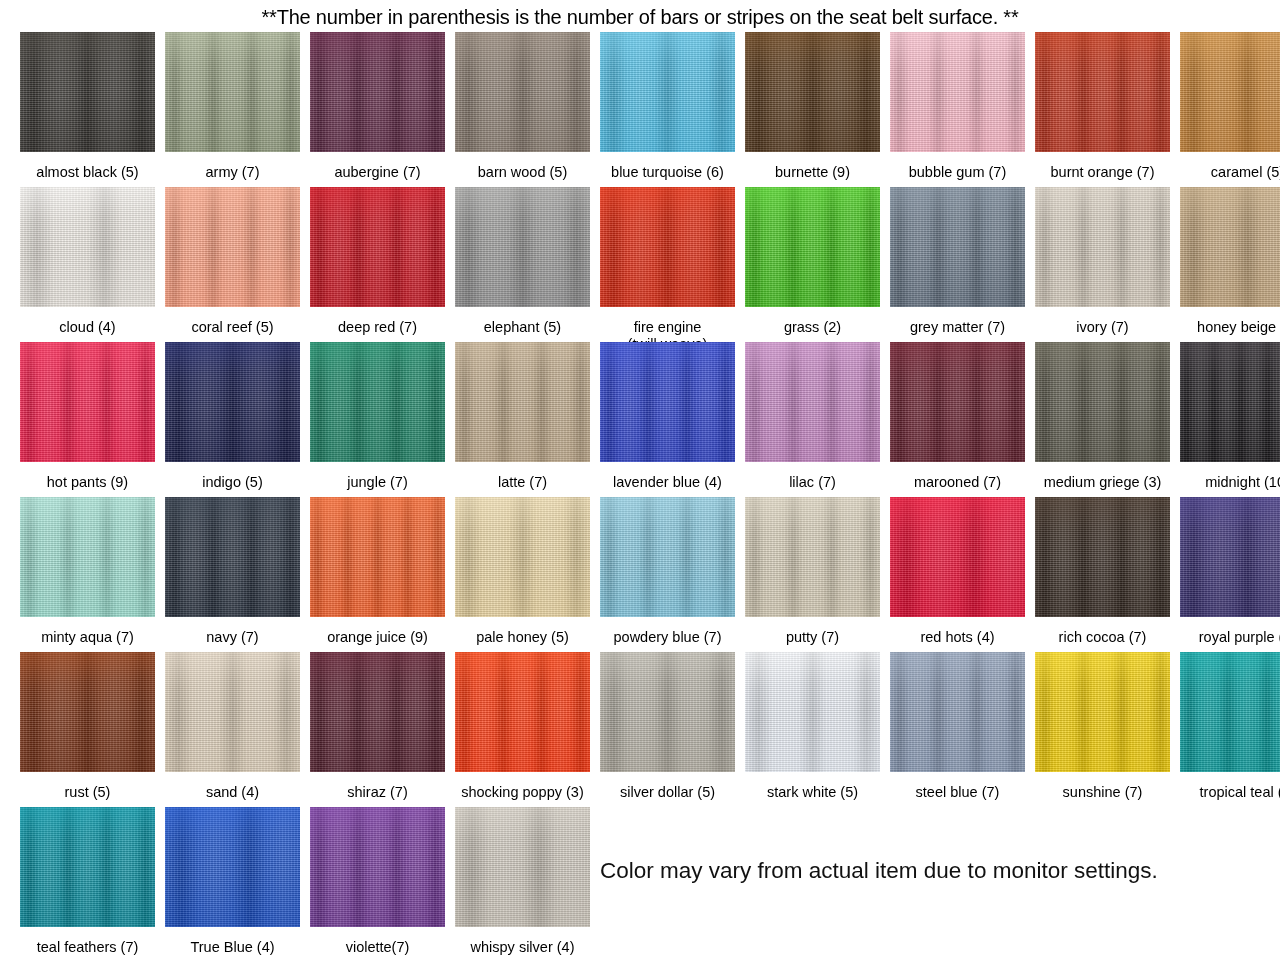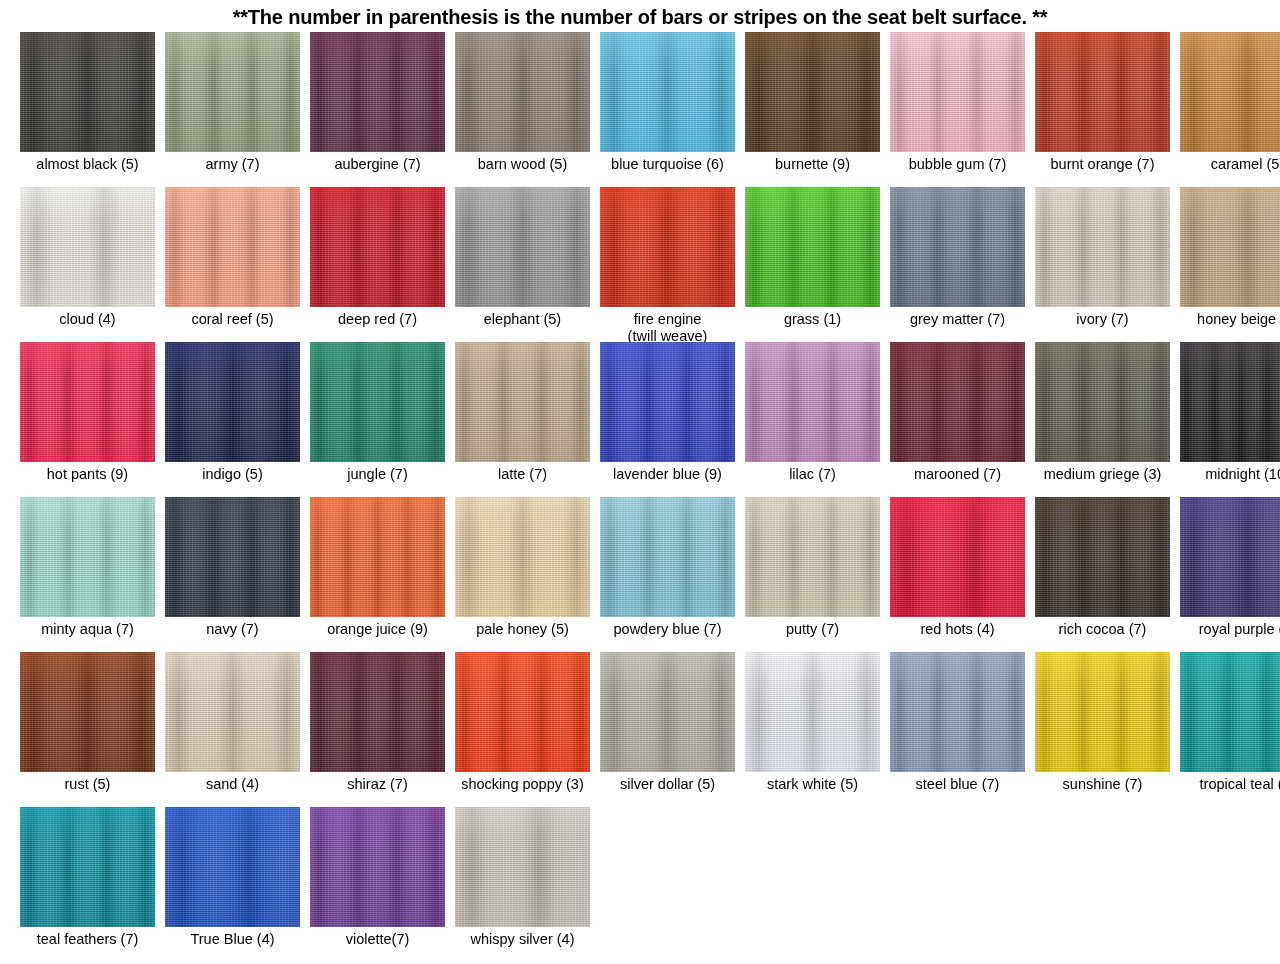--- a/index.html
+++ b/index.html
@@ -26,21 +26,21 @@
   
   .header {
     width: 100%;
     text-align: center;
     padding-top: 6px;
     height: 32px;
     box-sizing: border-box;
   }
   .header-title {
     font-size: 20px;
-    font-weight: bold;
+    font-weight: normal;
     letter-spacing: -0.2px;
     color: #000;
     white-space: nowrap;
     display: inline-block;
   }
 
   
   .grid {
     position: relative;
     padding: 0 0 0 15px;
@@ -95,21 +95,21 @@
   }
   
   .swatch .sheen {
     position: absolute;
     inset: 0;
     pointer-events: none;
     z-index: 3;
   }
 
   .label {
-    margin-top: 4px;
+    margin-top: 12px;
     font-size: 14.5px;
     line-height: 17px;
     text-align: center;
     color: #000;
     width: 150px;
     white-space: pre-line;
   }
 
   
   .footer-note {
@@ -231,21 +231,21 @@
             <div class="sheen" style="background: linear-gradient(175deg, rgba(245, 73, 42, 0.55) 0%, rgba(245, 73, 42, 0.12) 28%, rgba(0, 0, 0, 0) 52%, rgba(183, 31, 11, 0.28) 100%);"></div>
           </div>
           <div class="label">fire engine
 (twill weave)</div>
         </div>
         <div class="cell">
           <div class="swatch" style="background: rgb(68, 194, 29);">
             <div class="bars" style="background: linear-gradient(90deg, rgba(255, 255, 255, 0.06) 0%, rgba(0, 0, 0, 0.12) 7.14%, rgba(255, 255, 255, 0.06) 14.29%, rgba(255, 255, 255, 0.06) 14.29%, rgba(255, 255, 255, 0.1) 21.43%, rgba(255, 255, 255, 0.06) 28.57%, rgba(255, 255, 255, 0.06) 28.57%, rgba(0, 0, 0, 0.12) 35.71%, rgba(255, 255, 255, 0.06) 42.86%, rgba(255, 255, 255, 0.06) 42.86%, rgba(255, 255, 255, 0.1) 50%, rgba(255, 255, 255, 0.06) 57.14%, rgba(255, 255, 255, 0.06) 57.14%, rgba(0, 0, 0, 0.12) 64.29%, rgba(255, 255, 255, 0.06) 71.43%, rgba(255, 255, 255, 0.06) 71.43%, rgba(255, 255, 255, 0.1) 78.57%, rgba(255, 255, 255, 0.06) 85.71%, rgba(255, 255, 255, 0.06) 85.71%, rgba(0, 0, 0, 0.12) 92.86%, rgba(255, 255, 255, 0.06) 100%);"></div>
             <div class="sheen" style="background: linear-gradient(175deg, rgba(112, 228, 74, 0.55) 0%, rgba(112, 228, 74, 0.12) 28%, rgba(0, 0, 0, 0) 52%, rgba(47, 155, 18, 0.28) 100%);"></div>
           </div>
-          <div class="label">grass (1)</div>
+          <div class="label">grass (2)</div>
         </div>
         <div class="cell">
           <div class="swatch" style="background: rgb(110, 125, 141);">
             <div class="bars" style="background: linear-gradient(90deg, rgba(255, 255, 255, 0.06) 0%, rgba(0, 0, 0, 0.12) 7.14%, rgba(255, 255, 255, 0.06) 14.29%, rgba(255, 255, 255, 0.06) 14.29%, rgba(255, 255, 255, 0.1) 21.43%, rgba(255, 255, 255, 0.06) 28.57%, rgba(255, 255, 255, 0.06) 28.57%, rgba(0, 0, 0, 0.12) 35.71%, rgba(255, 255, 255, 0.06) 42.86%, rgba(255, 255, 255, 0.06) 42.86%, rgba(255, 255, 255, 0.1) 50%, rgba(255, 255, 255, 0.06) 57.14%, rgba(255, 255, 255, 0.06) 57.14%, rgba(0, 0, 0, 0.12) 64.29%, rgba(255, 255, 255, 0.06) 71.43%, rgba(255, 255, 255, 0.06) 71.43%, rgba(255, 255, 255, 0.1) 78.57%, rgba(255, 255, 255, 0.06) 85.71%, rgba(255, 255, 255, 0.06) 85.71%, rgba(0, 0, 0, 0.12) 92.86%, rgba(255, 255, 255, 0.06) 100%);"></div>
             <div class="sheen" style="background: linear-gradient(175deg, rgba(154, 168, 182, 0.55) 0%, rgba(154, 168, 182, 0.12) 28%, rgba(0, 0, 0, 0) 52%, rgba(60, 70, 84, 0.28) 100%);"></div>
           </div>
           <div class="label">grey matter (7)</div>
         </div>
         <div class="cell">
           <div class="swatch" style="background: rgb(215, 206, 192);">
@@ -289,21 +289,21 @@
             <div class="bars" style="background: linear-gradient(90deg, rgba(255, 255, 255, 0.06) 0%, rgba(0, 0, 0, 0.12) 7.14%, rgba(255, 255, 255, 0.06) 14.29%, rgba(255, 255, 255, 0.06) 14.29%, rgba(255, 255, 255, 0.1) 21.43%, rgba(255, 255, 255, 0.06) 28.57%, rgba(255, 255, 255, 0.06) 28.57%, rgba(0, 0, 0, 0.12) 35.71%, rgba(255, 255, 255, 0.06) 42.86%, rgba(255, 255, 255, 0.06) 42.86%, rgba(255, 255, 255, 0.1) 50%, rgba(255, 255, 255, 0.06) 57.14%, rgba(255, 255, 255, 0.06) 57.14%, rgba(0, 0, 0, 0.12) 64.29%, rgba(255, 255, 255, 0.06) 71.43%, rgba(255, 255, 255, 0.06) 71.43%, rgba(255, 255, 255, 0.1) 78.57%, rgba(255, 255, 255, 0.06) 85.71%, rgba(255, 255, 255, 0.06) 85.71%, rgba(0, 0, 0, 0.12) 92.86%, rgba(255, 255, 255, 0.06) 100%);"></div>
             <div class="sheen" style="background: linear-gradient(175deg, rgba(213, 195, 168, 0.55) 0%, rgba(213, 195, 168, 0.12) 28%, rgba(0, 0, 0, 0) 52%, rgba(169, 148, 119, 0.28) 100%);"></div>
           </div>
           <div class="label">latte (7)</div>
         </div>
         <div class="cell">
           <div class="swatch" style="background: rgb(47, 67, 202);">
             <div class="bars" style="background: linear-gradient(90deg, rgba(255, 255, 255, 0.06) 0%, rgba(0, 0, 0, 0.12) 7.14%, rgba(255, 255, 255, 0.06) 14.29%, rgba(255, 255, 255, 0.06) 14.29%, rgba(255, 255, 255, 0.1) 21.43%, rgba(255, 255, 255, 0.06) 28.57%, rgba(255, 255, 255, 0.06) 28.57%, rgba(0, 0, 0, 0.12) 35.71%, rgba(255, 255, 255, 0.06) 42.86%, rgba(255, 255, 255, 0.06) 42.86%, rgba(255, 255, 255, 0.1) 50%, rgba(255, 255, 255, 0.06) 57.14%, rgba(255, 255, 255, 0.06) 57.14%, rgba(0, 0, 0, 0.12) 64.29%, rgba(255, 255, 255, 0.06) 71.43%, rgba(255, 255, 255, 0.06) 71.43%, rgba(255, 255, 255, 0.1) 78.57%, rgba(255, 255, 255, 0.06) 85.71%, rgba(255, 255, 255, 0.06) 85.71%, rgba(0, 0, 0, 0.12) 92.86%, rgba(255, 255, 255, 0.06) 100%);"></div>
             <div class="sheen" style="background: linear-gradient(175deg, rgba(76, 97, 224, 0.55) 0%, rgba(76, 97, 224, 0.12) 28%, rgba(0, 0, 0, 0) 52%, rgba(29, 47, 164, 0.28) 100%);"></div>
           </div>
-          <div class="label">lavender blue (9)</div>
+          <div class="label">lavender blue (4)</div>
         </div>
         <div class="cell">
           <div class="swatch" style="background: rgb(196, 135, 194);">
             <div class="bars" style="background: linear-gradient(90deg, rgba(255, 255, 255, 0.06) 0%, rgba(0, 0, 0, 0.12) 7.14%, rgba(255, 255, 255, 0.06) 14.29%, rgba(255, 255, 255, 0.06) 14.29%, rgba(255, 255, 255, 0.1) 21.43%, rgba(255, 255, 255, 0.06) 28.57%, rgba(255, 255, 255, 0.06) 28.57%, rgba(0, 0, 0, 0.12) 35.71%, rgba(255, 255, 255, 0.06) 42.86%, rgba(255, 255, 255, 0.06) 42.86%, rgba(255, 255, 255, 0.1) 50%, rgba(255, 255, 255, 0.06) 57.14%, rgba(255, 255, 255, 0.06) 57.14%, rgba(0, 0, 0, 0.12) 64.29%, rgba(255, 255, 255, 0.06) 71.43%, rgba(255, 255, 255, 0.06) 71.43%, rgba(255, 255, 255, 0.1) 78.57%, rgba(255, 255, 255, 0.06) 85.71%, rgba(255, 255, 255, 0.06) 85.71%, rgba(0, 0, 0, 0.12) 92.86%, rgba(255, 255, 255, 0.06) 100%);"></div>
             <div class="sheen" style="background: linear-gradient(175deg, rgba(219, 168, 216, 0.55) 0%, rgba(219, 168, 216, 0.12) 28%, rgba(0, 0, 0, 0) 52%, rgba(169, 107, 168, 0.28) 100%);"></div>
           </div>
           <div class="label">lilac (7)</div>
         </div>
         <div class="cell">
           <div class="swatch" style="background: rgb(107, 35, 50);">
@@ -487,14 +487,15 @@
           <div class="label">whispy silver (4)</div>
         </div>
         <div class="cell empty"></div>
         <div class="cell empty"></div>
         <div class="cell empty"></div>
         <div class="cell empty"></div>
         <div class="cell empty"></div>
       </div>
     </div>
 
+  <div class="footer-note">Color may vary from actual item due to monitor settings.</div>
 
 </div>
 
 </body></html>

